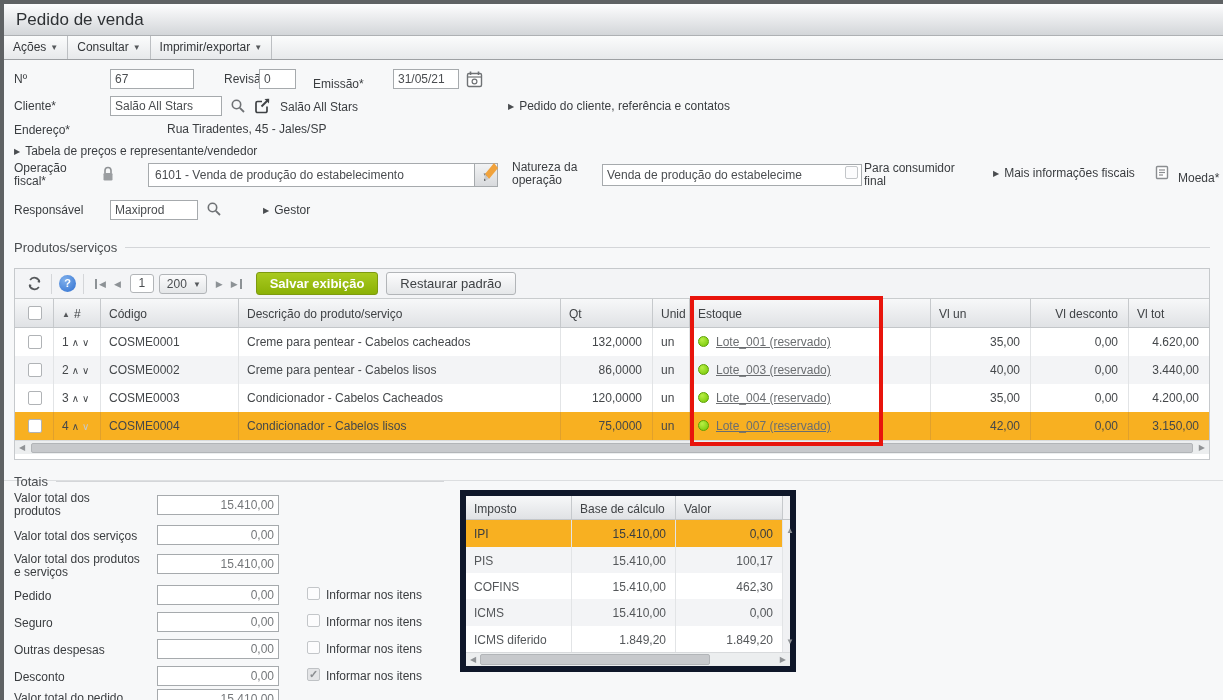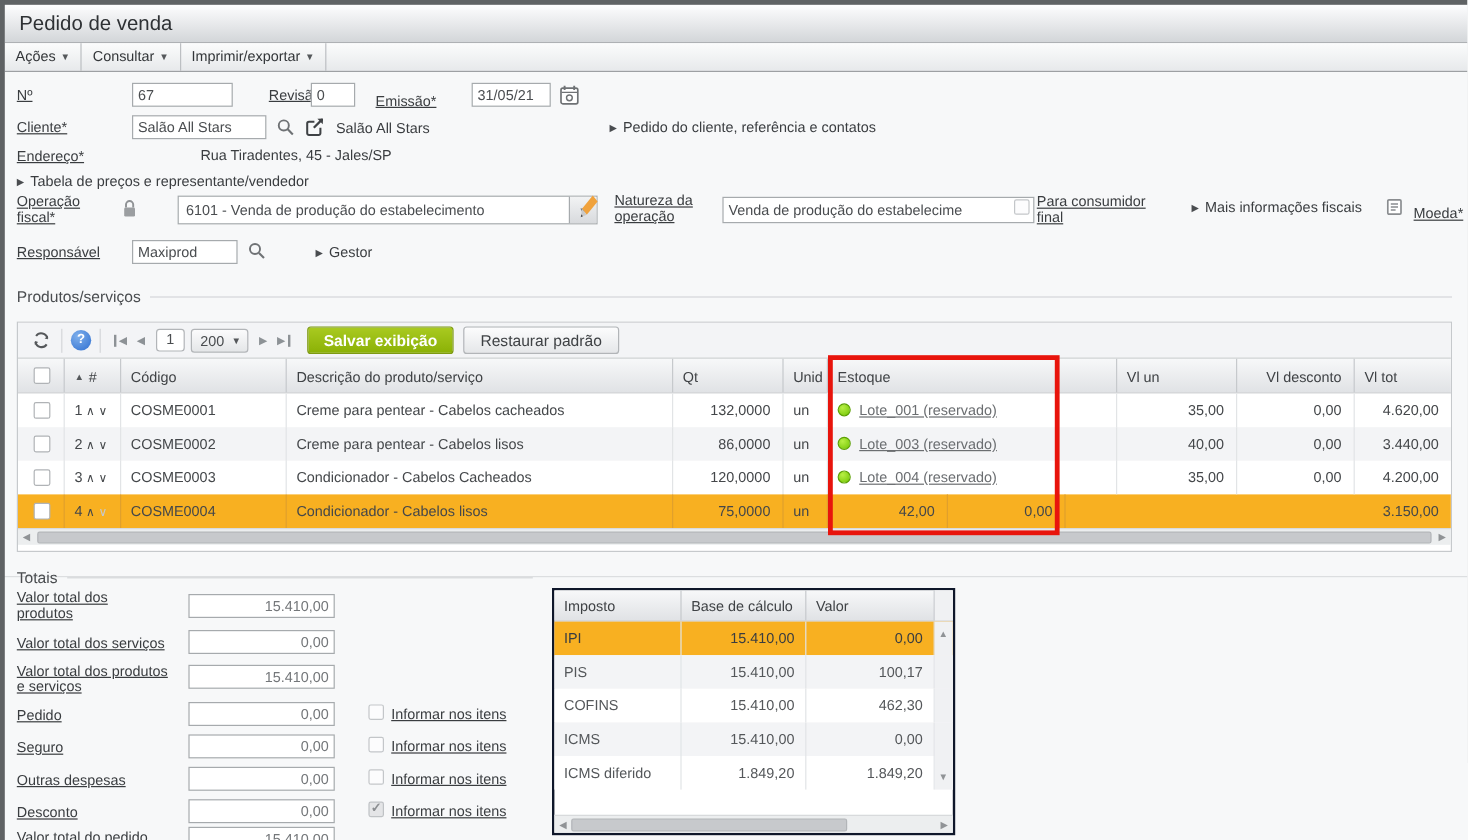--- a/index.html
+++ b/index.html
@@ -10,21 +10,21 @@
 
   
   .titlebar { position:absolute; left:4px; top:4px; right:0; height:32px;
     background:linear-gradient(#fdfdfe,#d3d6d9); border-bottom:1px solid #aeb1b4;
     font-size:17px; color:#2e3134; padding:6px 0 0 12px; }
   .menubar { position:absolute; left:4px; top:36px; right:0; height:24px;
     background:linear-gradient(#fbfcfc,#e7e9eb); border-bottom:1px solid #9da0a3; display:flex; }
   .menu-item { padding:4px 9px 0 9px; font-size:12px; color:#333639; border-right:1px solid #bcbfc2; cursor:default; }
   .menu-item .dd { font-size:8px; color:#55585b; margin-left:4px; vertical-align:1px; }
 
-  .lbl { position:absolute; font-size:12px; color:#3a3d40; line-height:13px;text-decoration:underline; }
+  .lbl { position:absolute; font-size:12px; color:#3a3d40; line-height:13px; }
   .inp { position:absolute; height:20px; border:1px solid #a6aaad; background:#fff;
     font-family:"Liberation Sans",sans-serif; font-size:12px; color:#4a4d50; padding:0 4px; }
   .inp.num { text-align:right; color:#74777a; }
   .static-val { position:absolute; font-size:12px; color:#3a3d40; }
   .exp-link { position:absolute; font-size:12px; color:#3a3d40; cursor:pointer; }
   .exp-link .arr { font-size:8px; color:#4a4d50; margin-right:5px; vertical-align:1px; }
   .icon-btn { position:absolute; cursor:pointer; }
 
   .selectbox { position:absolute; height:24px; border:1px solid #a6aaad; background:#fff; display:flex; }
   .selectbox .sel-text { flex:1; font-size:12px; color:#4a4d50; padding:4px 6px 0 6px; overflow:hidden; white-space:nowrap; }
@@ -85,22 +85,22 @@
   .hscroll { height:14px; background:#eceeef; border-top:1px solid #d8dadc; display:flex; align-items:center; }
   .hscroll .sarr { font-size:8px; color:#909396; padding:0 4px; }
   .hscroll .thumb { flex:1; height:10px; background:#c7c9cc; border:1px solid #b2b5b8; border-radius:2px; margin:0 2px; }
 
   .red-rect { position:absolute; left:690px; top:296px; width:193px; height:150px;
     border:4px solid #e8140c; z-index:40; pointer-events:none; }
 
   .divider { position:absolute; left:0; top:480px; width:100%; height:1px; background:#dcdee0; }
 
   
-  .tax-wrap { position:absolute; left:460px; top:490px; width:336px; height:206px;
-    border:2px solid #0f172a; background:#fff; display:flex; flex-direction:column; }
+  .tax-wrap { position:absolute; left:460px; top:490px; width:336px; height:182px;
+    border:6px solid #0f172a; background:#fff; display:flex; flex-direction:column; }
   .tax-head { display:flex; height:26px; background:linear-gradient(#f7f8f9,#e0e2e5);
     border-bottom:1px solid #c3c6c9; font-size:12px; color:#3f4245; }
   .tax-head .cell { border-right:1px solid #c6c9cc; padding:6px 6px 0 8px; }
   .tax-row { display:flex; height:28px; font-size:12px; color:#54575a; background:#fff; }
   .tax-row.alt { background:#f3f4f6; }
   .tax-row.selected { background:#f8b021; color:#3a3d40; }
   .tax-row .cell { border-right:1px solid #e2e4e6; padding:7px 6px 0 8px; }
   .tx-name { width:106px; }
   .tx-base { width:104px; text-align:right; padding-right:9px !important; }
   .tx-val  { width:107px; text-align:right; padding-right:9px !important; }
@@ -292,20 +292,21 @@
       <div class="cell c-vltot">4.200,00</div>
     </div>
 
     <div class="trow selected">
       <div class="cell c-check"><span class="row-cb"></span></div>
       <div class="cell c-num"><span>4</span><span class="chev">∧</span><span class="chev dis">∨</span></div>
       <div class="cell c-cod">COSME0004</div>
       <div class="cell c-desc">Condicionador - Cabelos lisos</div>
       <div class="cell c-qt">75,0000</div>
       <div class="cell c-unid">un</div>
+      <div class="cell c-est"><span class="dot"></span><span class="lot-link">Lote_007 (reservado)</span></div>
       <div class="cell c-vlun">42,00</div>
       <div class="cell c-vldesc">0,00</div>
       <div class="cell c-vltot">3.150,00</div>
     </div>
 
     <div class="hscroll">
       <span class="sarr">◀</span>
       <span class="thumb"></span>
       <span class="sarr">▶</span>
     </div>

